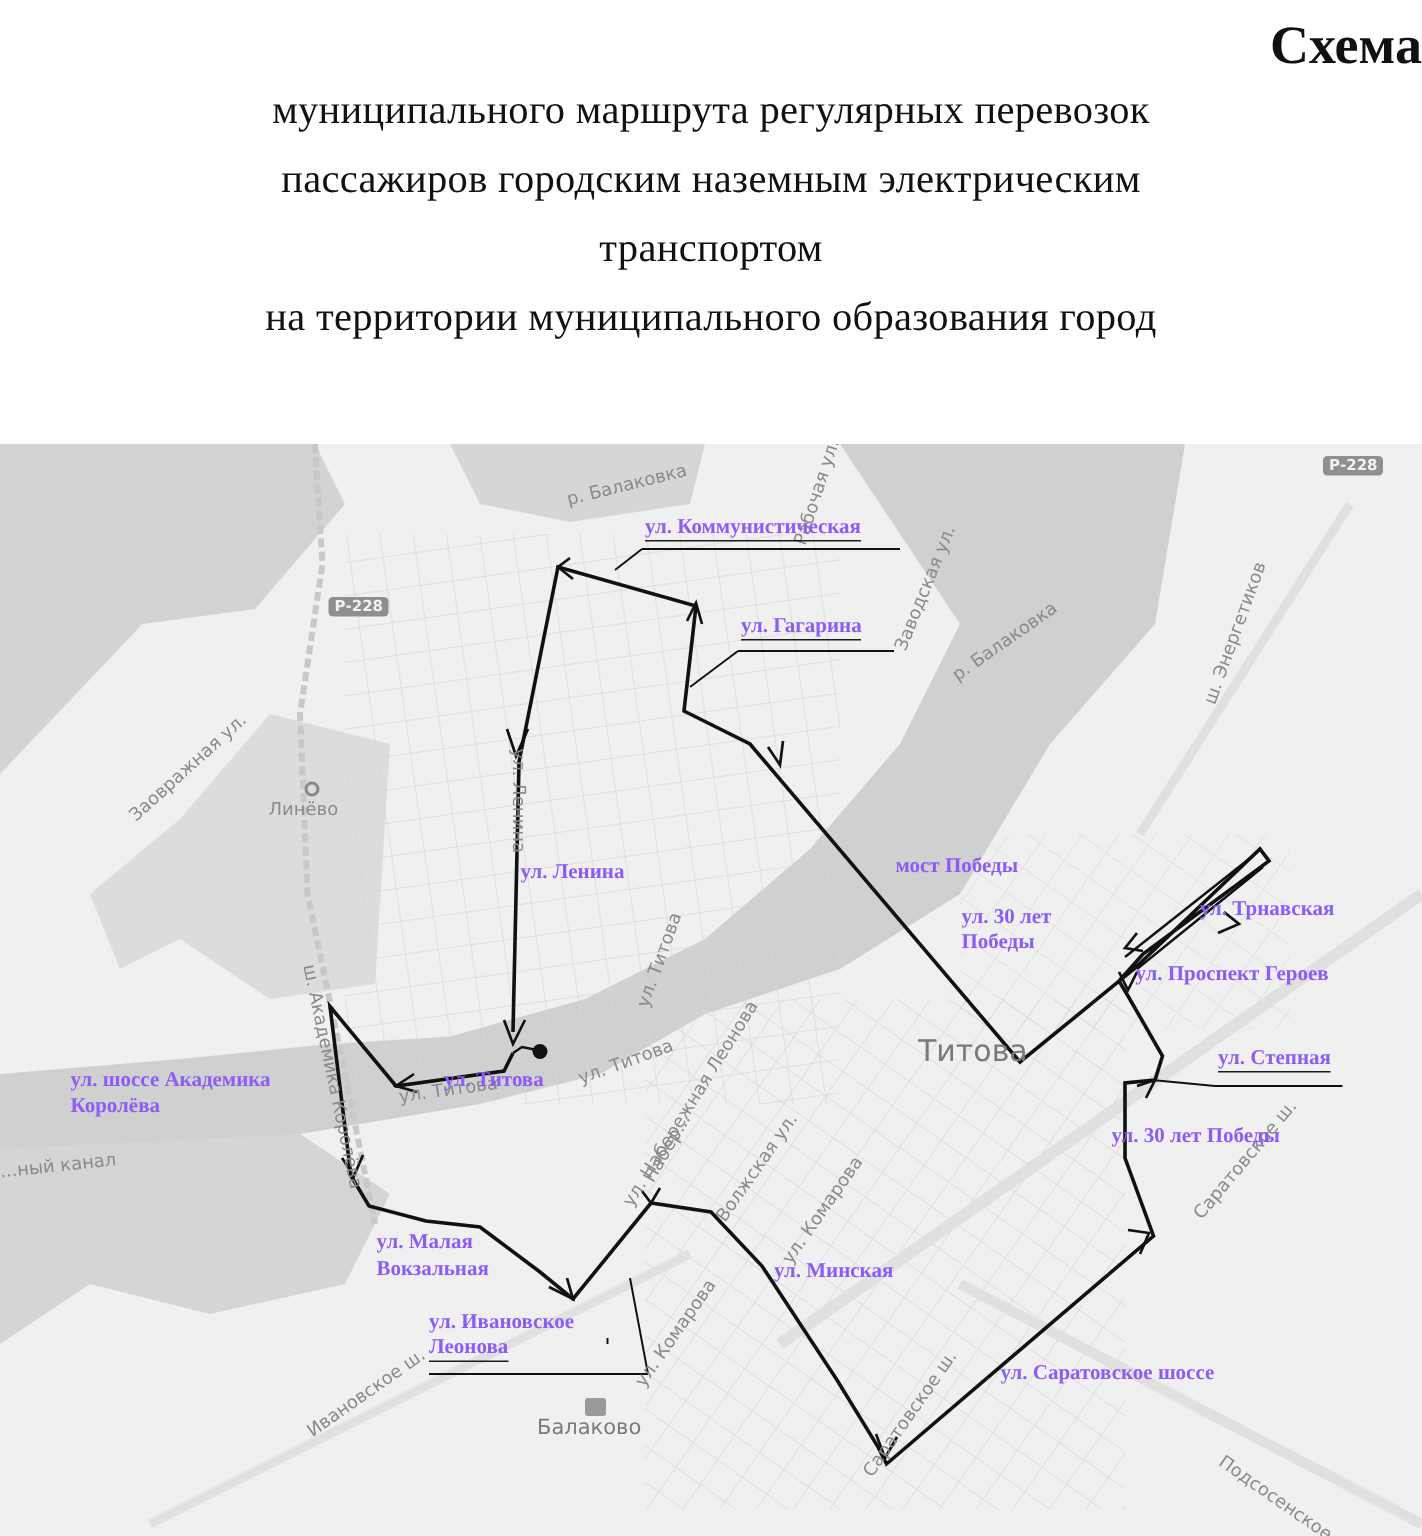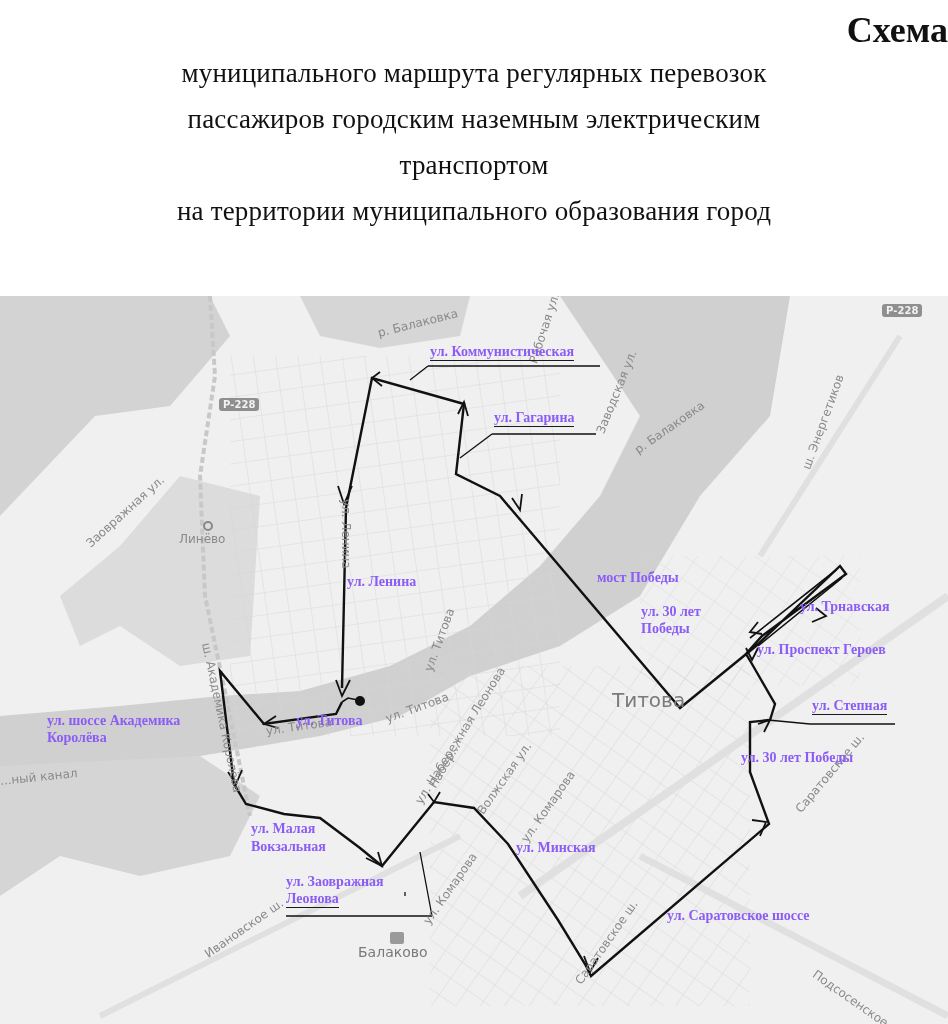--- a/index.html
+++ b/index.html
@@ -133,18 +133,18 @@
       <div class="lbl" style="left: 641px; top: 325px;">Победы</div>
       <div class="lbl" style="left: 800px; top: 303px;">ул. Трнавская</div>
       <div class="lbl" style="left: 757px; top: 346px;">ул. Проспект Героев</div>
       <div class="lbl u" style="left: 812px; top: 402px; text-align: right;">ул. Степная</div>
       <div class="lbl" style="left: 741px; top: 454px;">ул. 30 лет Победы</div>
       <div class="lbl" style="left: 47px; top: 417px;">ул. шоссе Академика</div>
       <div class="lbl" style="left: 47px; top: 434px;">Королёва</div>
       <div class="lbl" style="left: 296px; top: 417px;">ул. Титова</div>
       <div class="lbl" style="left: 251px; top: 525px;">ул. Малая</div>
       <div class="lbl" style="left: 251px; top: 543px;">Вокзальная</div>
-      <div class="lbl" style="left: 286px; top: 578px;">ул. Заовражная</div>
+      <div class="lbl" style="left: 286px; top: 578px;">ул. Ивановское</div>
       <div class="lbl u" style="left: 286px; top: 595px;">Леонова</div>
       <div class="lbl" style="left: 516px; top: 544px;">ул. Минская</div>
       <div class="lbl" style="left: 667px; top: 612px;">ул. Саратовское шоссе</div>
     </div>
 </div>
 
 </body></html>

